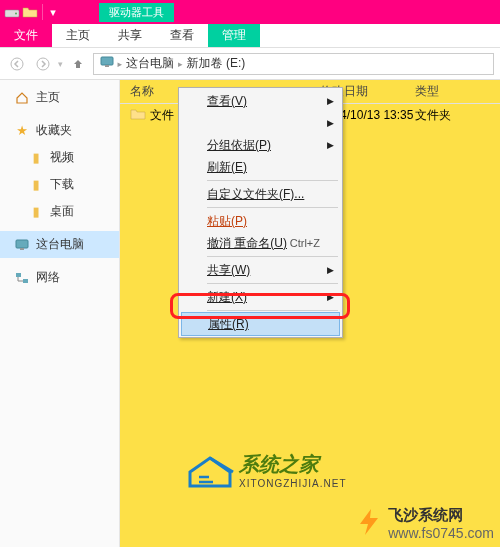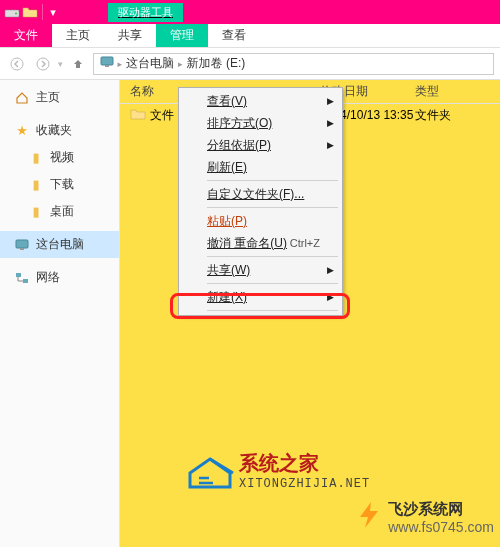--- a/index.html
+++ b/index.html
@@ -2,21 +2,21 @@
 <html><head>
   <meta charset="utf-8">
   <style>
     * { margin: 0; padding: 0; box-sizing: border-box; }
     body { width: 500px; height: 547px; font-family: "Microsoft YaHei", sans-serif; font-size: 12px; background: white; position: relative; overflow: hidden; }
 
     
     .title-bar { height: 24px; background: #ff0080; display: flex; align-items: center; padding: 0 4px; }
     .title-bar .icon { width: 16px; height: 14px; display: inline-flex; align-items: center; justify-content: center; margin-right: 2px; }
     .title-bar .divider { width: 1px; height: 16px; background: rgba(255,255,255,0.3); margin: 0 2px; }
-    .tool-tab { margin-left: 45px; display: flex; flex-direction: column; align-items: center; text-decoration: underline; }
+    .tool-tab { margin-left: 36px; display: flex; flex-direction: column; align-items: center; }
     .tool-tab-label { background: #00d0a0; color: white; font-size: 11px; padding: 2px 10px; }
 
     
     .menu-bar { height: 24px; background: white; border-bottom: 1px solid #e0e0e0; display: flex; align-items: stretch; }
     .menu-bar .file-btn { background: #ff0080; color: white; padding: 0 14px; display: flex; align-items: center; }
     .menu-bar .menu-item { padding: 0 14px; display: flex; align-items: center; color: #333; }
     .menu-bar .menu-item.manage { background: #00d0a0; color: white; }
 
     
     .nav-bar { height: 32px; background: white; border-bottom: 1px solid #e0e0e0; display: flex; align-items: center; padding: 0 6px; gap: 4px; }
@@ -52,23 +52,23 @@
     .ctx-item.highlight { background: #c4e0f7; border: 1px solid #7bb6e8; margin: -1px 0; height: 22px; box-sizing: content-box; }
     .ctx-item .arrow { position: absolute; right: 6px; font-size: 9px; }
     .ctx-item .shortcut { position: absolute; right: 20px; font-size: 11px; color: #555; }
     .ctx-sep { height: 1px; background: #d0d0d0; margin: 2px 2px 2px 26px; }
     .ctx-highlight-ring { position: absolute; left: 170px; top: 293px; width: 180px; height: 26px; border: 3px solid #ff2020; border-radius: 8px; pointer-events: none; }
 
     
     .watermark1 { position: absolute; left: 185px; top: 450px; display: flex; align-items: center; gap: 4px; }
     .wm1-icon { width: 50px; height: 40px; position: relative; }
     .wm1-text { display: flex; flex-direction: column; font-family: SimHei, sans-serif; }
-    .wm1-big { font-size: 20px; font-weight: bold; color: #b91c1c; }
-    .wm1-small { font-size: 12px; letter-spacing: 1px; color: #444; font-family: Liberation Mono, monospace; }
-    .watermark2 { position: absolute; right: 6px; bottom: 12px; display: flex; gap: 6px; }
+    .wm1-big { font-size: 20px; font-weight: bold; color: #4d7c0f; font-style: italic; }
+    .wm1-small { font-size: 10px; letter-spacing: 1px; color: #444; }
+    .watermark2 { position: absolute; right: 6px; bottom: 6px; display: flex; align-items: center; gap: 6px; }
     .wm2-text { display: flex; flex-direction: column; }
     .wm2-big { font-size: 15px; font-weight: bold; color: #333; }
     .wm2-small { font-size: 14px; color: #666; }
   </style>
 </head>
 <body>
 
 <div class="title-bar">
   <span class="icon">
     <svg width="16" height="14" viewBox="0 0 16 14">
@@ -85,22 +85,22 @@
   <span class="icon" style="color:white;font-size:11px">▾</span>
   <div class="tool-tab">
     <span class="tool-tab-label">驱动器工具</span>
   </div>
 </div>
 
 <div class="menu-bar">
   <div class="file-btn">文件</div>
   <div class="menu-item">主页</div>
   <div class="menu-item">共享</div>
+  <div class="menu-item">查看</div>
   <div class="menu-item manage">管理</div>
-  <div class="menu-item">查看</div>
 </div>
 
 <div class="nav-bar">
   <button class="nav-btn">
     <svg width="14" height="14" viewBox="0 0 14 14">
         <circle cx="7" cy="7" r="6" fill="none" stroke="#bbb"></circle>
         <path d="M8 4 L5 7 L8 10" fill="none" stroke="#bbb" stroke-width="1.5"></path>
       </svg>
   </button>
   <button class="nav-btn">
@@ -200,21 +200,20 @@
     </div>
   </div>
 </div>
 
 <div class="ctx-menu">
   <div class="ctx-item">
       <span>查看(V)</span>
       <span class="arrow">▶</span>
     </div>
   <div class="ctx-item">
-      <span>排序方式(O)</span>
       <span class="arrow">▶</span>
     </div>
   <div class="ctx-item">
       <span>分组依据(P)</span>
       <span class="arrow">▶</span>
     </div>
   <div class="ctx-item">
       <span>刷新(E)</span>
     </div>
   <div class="ctx-sep"></div>
@@ -233,20 +232,23 @@
   <div class="ctx-item">
       <span>共享(W)</span>
       <span class="arrow">▶</span>
     </div>
   <div class="ctx-sep"></div>
   <div class="ctx-item">
       <span>新建(X)</span>
       <span class="arrow">▶</span>
     </div>
   <div class="ctx-sep"></div>
+  <div class="ctx-item highlight">
+      <span>属性(R)</span>
+    </div>
 </div>
 
 <div class="ctx-highlight-ring"></div>
 
 <div class="watermark1">
   <div class="wm1-icon">
     <svg width="50" height="40" viewBox="0 0 50 40">
       <path d="M5 22 L25 8 L45 22 L45 36 L5 36 Z" fill="none" stroke="#1a7ec8" stroke-width="3"></path>
       <path d="M25 8 L48 22" stroke="#1a7ec8" stroke-width="3"></path>
       <path d="M14 27 L24 27" stroke="#1a7ec8" stroke-width="2.5"></path>

